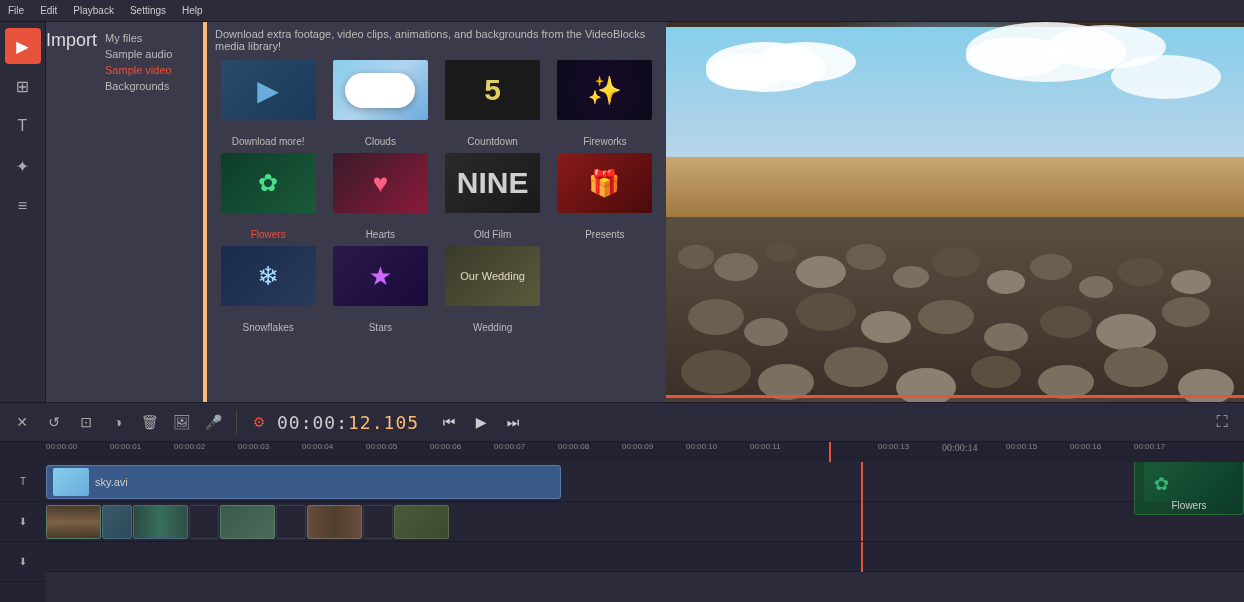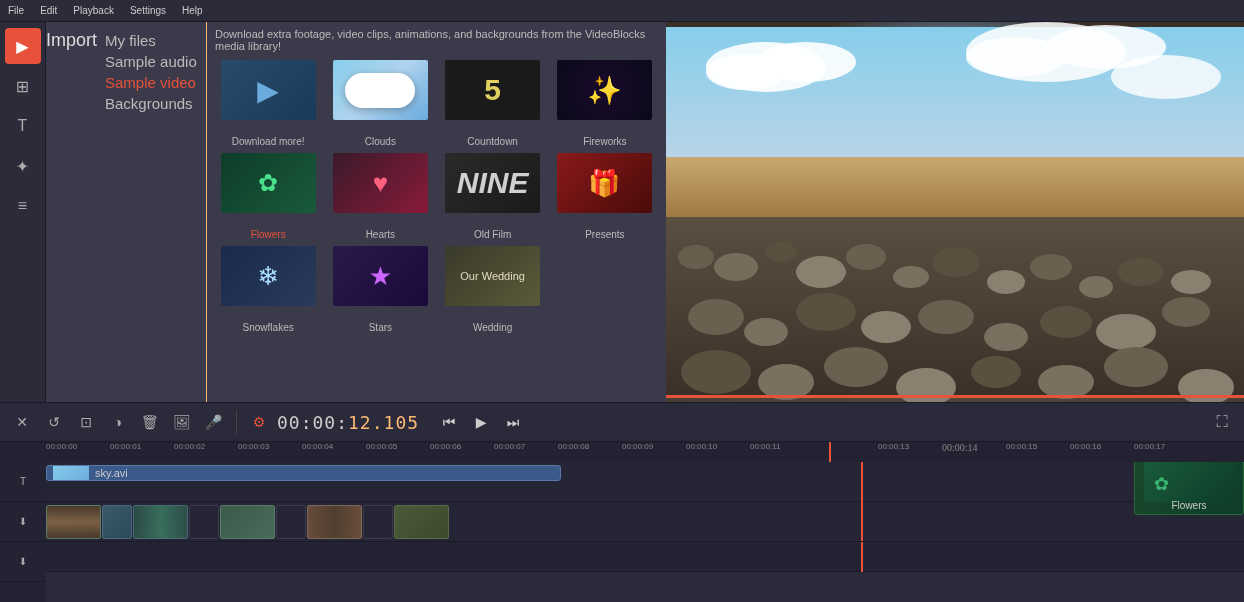--- a/index.html
+++ b/index.html
@@ -86,23 +86,23 @@
     .import-body {
       display: flex;
       flex: 1;
       overflow: hidden;
     }
 
     
     .file-tree {
       width: 110px;
       padding: 8px 4px;
-      font-size: 15px;
+      font-size: 11px;
       flex-shrink: 0;
-      border-right: 1px solid #fdba74;
+      border-right: 4px solid #fdba74;
     }
     .file-tree-item {
       padding: 2px 4px;
       cursor: pointer;
       border-radius: 2px;
       color: #bbb;
     }
     .file-tree-item.selected { color: #e8523a; }
 
     
@@ -160,21 +160,20 @@
     .thumb-wedding { background: linear-gradient(135deg, #3a3a2a, #5a5a3a); }
     .thumb-number {
       font-size: 30px;
       font-weight: bold;
       color: #e0d060;
     }
     .thumb-number-9 {
       font-size: 30px;
       font-weight: bold;
       color: #d0d0d0;
-      font-style: italic;
     }
 
     
     .cloud-shape {
       width: 70px;
       height: 35px;
       background: white;
       border-radius: 20px;
       position: relative;
       box-shadow: 0 2px 8px rgba(0,0,0,0.3);
@@ -580,21 +579,21 @@
     <div class="track-labels">
       <div class="track-label" style="font-size:10px;color:#aaa;">T</div>
       <div class="track-label" style="font-size:10px;color:#aaa;">⬇</div>
       <div class="track-label" style="font-size:10px;color:#aaa;">⬇</div>
     </div>
 
     <div class="tracks-content">
 
       <div class="video-track" style="position:relative;">
 
-        <div style="position:absolute; left:0; width:43%; height:16px; top:3px; background:#3a5a8a; border:1px solid #5a7aaa; border-radius:3px; display:flex; align-items:center; padding:0 6px; overflow:hidden;">
+        <div style="position:absolute; left:0; width:43%; height:34px; top:3px; background:#3a5a8a; border:1px solid #5a7aaa; border-radius:3px; display:flex; align-items:center; padding:0 6px; overflow:hidden;">
           <div style="width:36px; height:28px; background:linear-gradient(135deg,#87ceeb,#6aabdd); border-radius:2px; margin-right:6px; flex-shrink:0;"></div>
           <span style="font-size:11px; color:#ccc;">sky.avi</span>
         </div>
 
         <div style="position:absolute; right:0; top:-5px; width:110px; height:58px; background:linear-gradient(135deg,#1a4a2a,#0d3d2a); border:1px solid #2a6a3a; border-radius:3px; display:flex; flex-direction:column; align-items:center; justify-content:flex-end; padding-bottom:3px; overflow:hidden; z-index:5;">
           <div style="width:90px; height:40px; background:linear-gradient(135deg,#1a5a3a,#0d3d2a); border-radius:2px; position:absolute; top:4px;">
             <svg width="90" height="40" viewBox="0 0 90 40">
               <text x="10" y="28" font-size="18" fill="#4adf8a" opacity="0.7">✿</text>
             </svg>
           </div>

